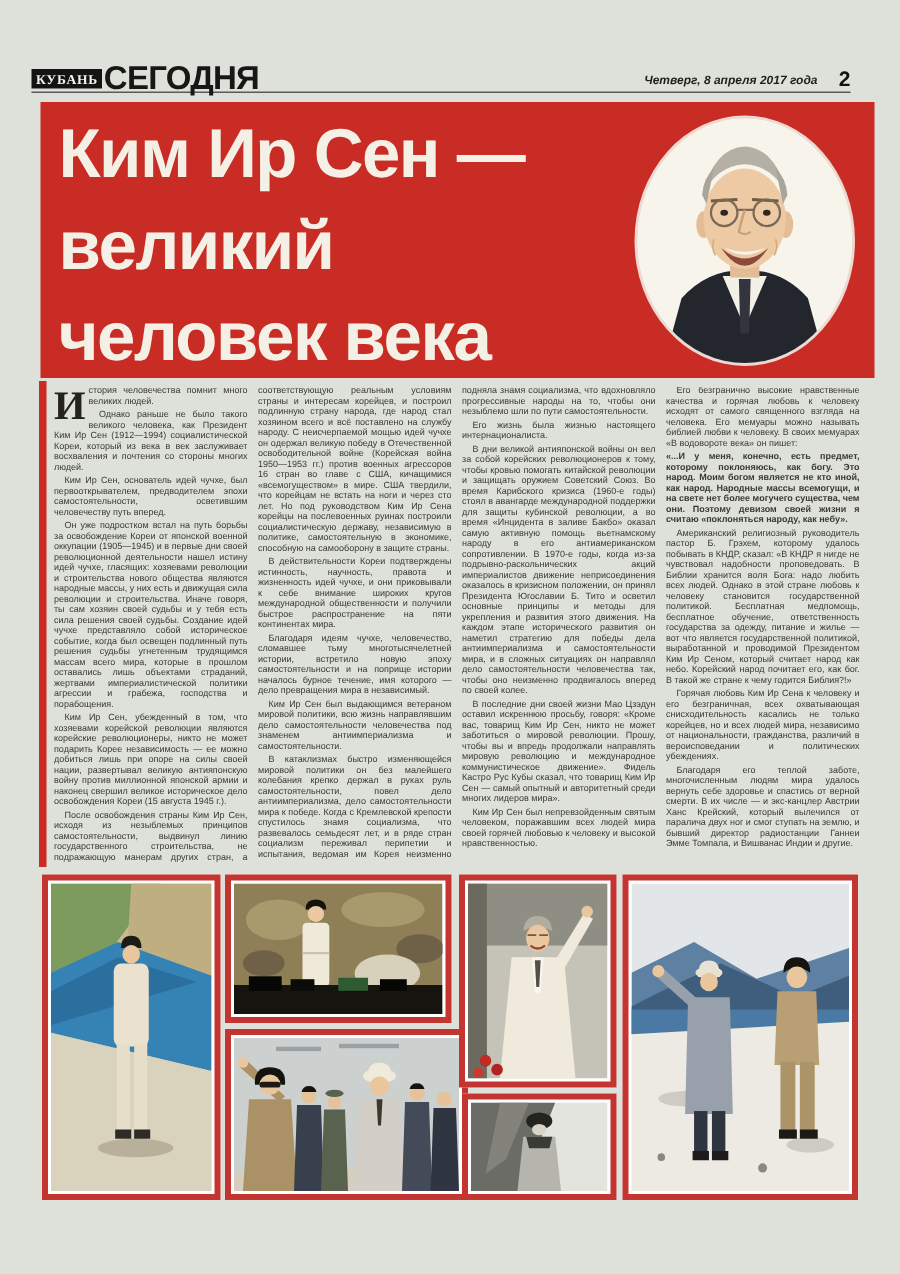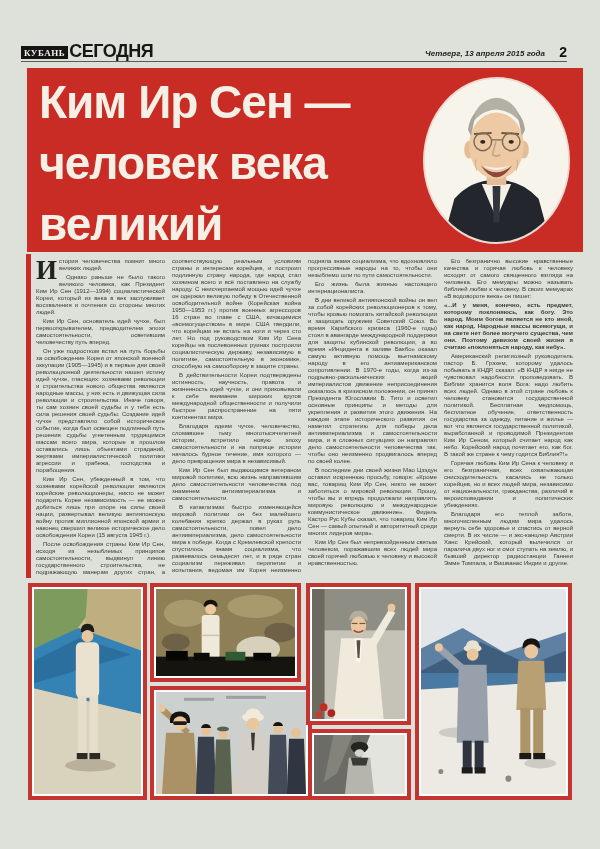--- a/index.html
+++ b/index.html
@@ -4,21 +4,21 @@
 <style>
   html,body{margin:0;padding:0;}
   .page{position:relative;width:600px;height:849px;background:#dde1d9;overflow:hidden;
         font-family:"Liberation Sans",sans-serif;color:#34332e;}
   
   .header{position:absolute;left:21px;top:40px;width:546px;height:21px;
           border-bottom:1.5px solid #5b5a54;}
   .logo{position:absolute;left:0;bottom:2px;display:flex;align-items:flex-end;}
   .logo-kuban{background:#141412;color:#f2f0ea;font-family:"Liberation Serif",serif;
               font-weight:bold;font-size:9px;letter-spacing:.5px;padding:2px 3px 1px;}
-  .logo-segodnya{font-weight:900;font-size:18px;line-height:15px;color:#171715;
+  .logo-segodnya{font-weight:900;font-size:22px;line-height:15px;color:#171715;
                  letter-spacing:-.5px;margin-left:1px;}
   .dateline{position:absolute;right:22px;bottom:3px;font-size:8px;font-weight:bold;
             font-style:italic;color:#1e1e1c;}
   .pagenum{position:absolute;right:0;bottom:1px;font-size:14px;font-weight:bold;color:#111;}
   
   .banner{position:absolute;left:27px;top:68px;width:556px;height:184px;background:#c92b25;}
   .headline{position:absolute;left:12px;top:4px;width:390px;color:#f4f0e5;font-weight:bold;
             font-size:46px;line-height:61px;letter-spacing:-1px;white-space:nowrap;}
   .portrait{position:absolute;right:13px;top:9px;width:147px;height:167px;border-radius:50%;
             background:#f7f4ec;overflow:hidden;border:2px solid #eed9d2;box-sizing:border-box;}
@@ -48,29 +48,29 @@
 </head>
 <body>
 
 <div class="page">
 
   <div class="header">
     <div class="logo">
       <span class="logo-kuban">КУБАНЬ</span>
       <span class="logo-segodnya">СЕГОДНЯ</span>
     </div>
-    <span class="dateline">Четверг, 13 апреля 2015 года</span>
+    <span class="dateline">Четверг, 8 апреля 2017 года</span>
     <span class="pagenum">2</span>
   </div>
 
   <div class="banner">
     <div class="headline">
       <div>Ким Ир Сен —</div>
+      <div>великий</div>
       <div>человек века</div>
-      <div>великий</div>
     </div>
     <div class="portrait" title="Овальный портрет улыбающегося Ким Ир Сена в очках и тёмном костюме">
       <svg viewBox="0 0 146 166" preserveAspectRatio="none">
         <rect x="0" y="0" width="146" height="166" fill="#f7f4ec"></rect>
         <path d="M18,166 L30,122 Q48,102 73,103 Q98,102 116,122 L128,166 Z" fill="#23262c"></path>
         <polygon points="58,107 88,107 73,142" fill="#f3f0e8"></polygon>
         <polygon points="69,109 77,109 76,146 70,146" fill="#32353c"></polygon>
         <rect x="63" y="90" width="20" height="18" fill="#e2bc95"></rect>
         <ellipse cx="45" cy="72" rx="5" ry="9" fill="#e3bd96"></ellipse>
         <ellipse cx="101" cy="72" rx="5" ry="9" fill="#e3bd96"></ellipse>

